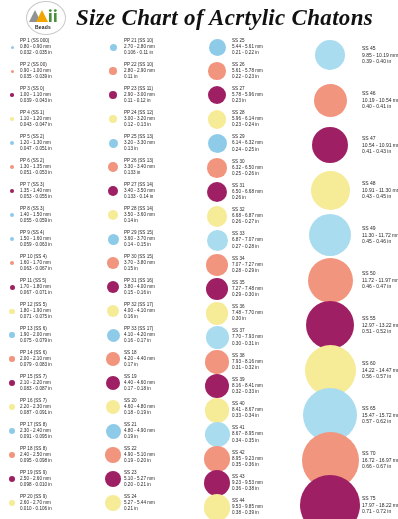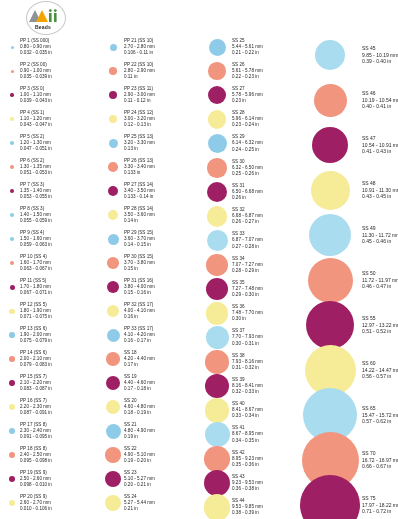--- a/index.html
+++ b/index.html
@@ -116,20 +116,21 @@
       <svg class="logo-svg" width="32" height="16" viewBox="0 0 32 16">
         <polygon points="0,15 6,3 12,15" fill="#8f9396"></polygon>
         <polygon points="7,15 13,3 19,15" fill="#f0a500"></polygon>
         <rect x="20" y="6" width="2.6" height="9" fill="#4a8f3c"></rect>
         <circle cx="21.3" cy="3.6" r="1.4" fill="#4a8f3c"></circle>
         <rect x="25" y="6" width="2.6" height="9" fill="#4a8f3c"></rect>
         <circle cx="26.3" cy="3.6" r="1.4" fill="#4a8f3c"></circle>
       </svg>
       <div class="logo-beads">Beads</div>
     </div>
+    <div class="title">Size Chart of Acrtylic Chatons</div>
   </div>
 
   <div class="columns">
     <div class="col col1">
         <div class="row" style="top: 2px;">
           <div class="dot-cell" style="width: 16px; margin-left: 4px;">
             <span class="dot" style="width: 3px; height: 3px; background: rgb(142, 203, 232);"></span>
           </div>
           <div class="txt">
             <span class="nm">PP 1 (SS 000)</span>

